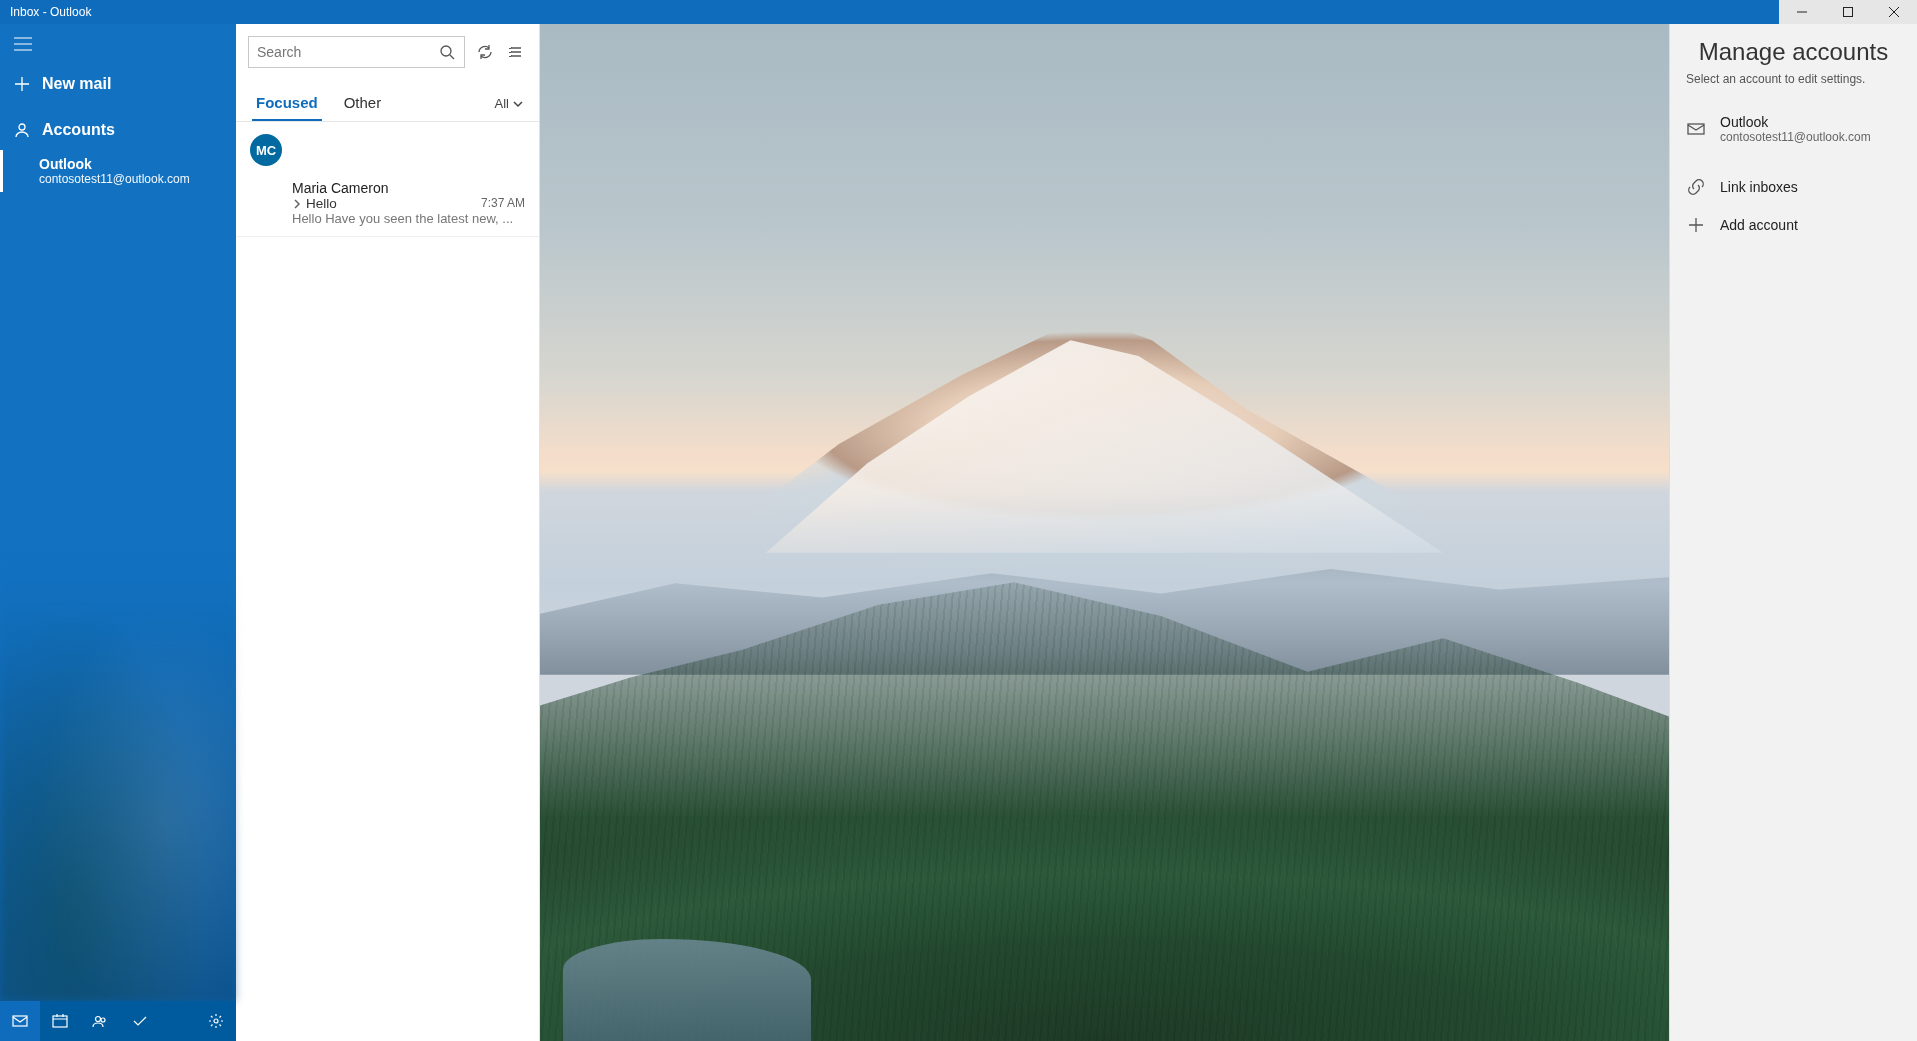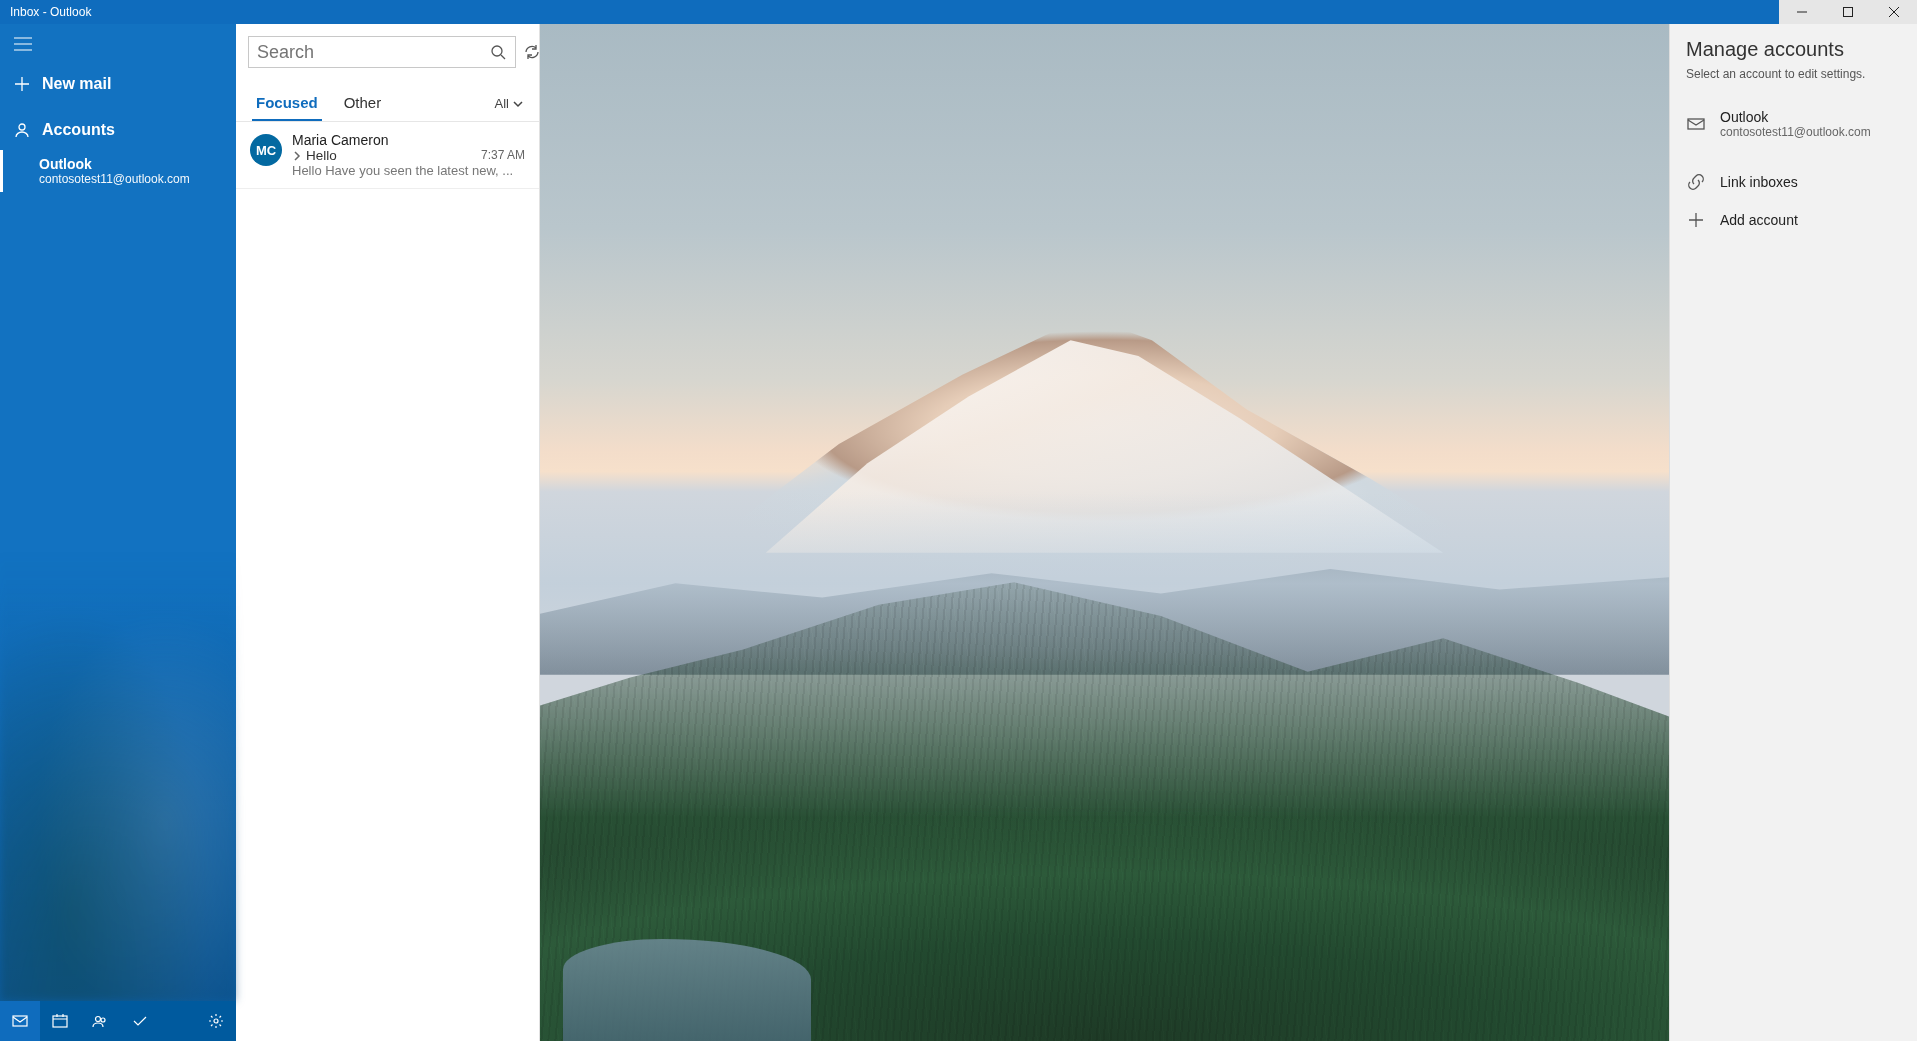--- a/index.html
+++ b/index.html
@@ -38,32 +38,32 @@
 .folder-item .count { margin-left:auto; }
 .sidebar-bottom { margin-top:auto; height:40px; background:#005a9e; display:flex; align-items:center; }
 .sidebar-bottom .bicon { flex:0 0 40px; height:40px; display:flex; align-items:center; justify-content:center; cursor:pointer; }
 .sidebar-bottom .bicon.active { background:#0f6cbd; }
 .sidebar-bottom svg { width:16px; height:16px; stroke:white; fill:none; stroke-width:1.2; }
 
 
 .msglist { width: 304px; background:white; display:flex; flex-direction:column; border-right:1px solid #e1e1e1; }
 .search-row { height:56px; display:flex; align-items:center; padding:0 12px; gap:8px; }
 .search-box { flex:1; height:32px; border:1px solid #c8c8c8; background:#fff; display:flex; align-items:center; padding:0 8px; }
-.search-box input { border:none; outline:none; flex:1; font-size:18px; background:transparent; }
+.search-box input { border:none; outline:none; flex:1; font-size:14px; background:transparent; }
 .search-box .sicon, .search-row .ticon { width:18px; height:18px; display:flex; align-items:center; justify-content:center; cursor:pointer; }
 .search-row .ticon { width:28px; }
 .search-row svg { width:16px; height:16px; stroke:#555; fill:none; stroke-width:1.3; }
 .tabs-row { height:42px; display:flex; align-items:flex-end; padding:0 16px; border-bottom:1px solid #e6e6e6; }
 .tab { font-size:15px; color:#333; padding:0 4px 10px 4px; margin-right:18px; cursor:pointer; }
 .tab.active { color:#0f6cbd; font-weight:600; border-bottom:2px solid #0f6cbd; padding-bottom:8px; }
 .filter { margin-left:auto; font-size:13px; color:#444; display:flex; align-items:center; gap:4px; padding-bottom:10px; cursor:pointer; }
 .filter svg { width:10px; height:10px; stroke:#444; fill:none; stroke-width:1.5; }
 .msg-item { padding:10px 14px 10px 14px; border-bottom:1px solid #eee; display:flex; gap:10px; cursor:pointer; }
 .avatar { width:32px; height:32px; border-radius:50%; background:#0369a1; color:white; font-size:13px; font-weight:700; display:flex; align-items:center; justify-content:center; flex-shrink:0; margin-top:2px; }
-.msg-body { flex:1; min-width:0; }
+.msg-body { flex:1; min-width:0;margin-top:48px; }
 .msg-from { font-size:14px; color:#222; }
 .msg-subj-row { display:flex; align-items:flex-start; }
 .msg-subj { font-size:13.5px; color:#333; display:flex; align-items:center; gap:4px; }
 .msg-subj svg { width:10px; height:10px; stroke:#666; fill:none; stroke-width:1.5; }
 .msg-time { margin-left:auto; font-size:12px; color:#666; }
 .msg-prev { font-size:13px; color:#777; white-space:nowrap; overflow:hidden; text-overflow:ellipsis; }
 
 
 .reading { flex:1; position:relative; overflow:hidden; background:
   linear-gradient(180deg,#b8c5cc 0%,#c7d0d4 18%,#dcd3c9 32%,#f0d9c8 40%,#e9d5c6 44%,#c9cfd6 46%,#c9cfd6 100%); }
@@ -87,21 +87,21 @@
 .mountain .forest::before { content:""; position:absolute; inset:0; background:
    repeating-linear-gradient(95deg, rgba(0,0,0,.08) 0 2px, transparent 2px 7px),
    repeating-linear-gradient(85deg, rgba(255,255,255,.04) 0 1px, transparent 1px 9px); mix-blend-mode:overlay; }
 .mountain .ridgeback { position:absolute; left:0; right:0; top:44%; height:20%;
   background:linear-gradient(180deg,#7d8e9a,#5f7180);
   clip-path:polygon(0% 70%,12% 55%,25% 62%,40% 50%,55% 60%,70% 48%,85% 58%,100% 52%,100% 100%,0% 100%); opacity:.7; }
 .mountain .water { position:absolute; left:2%; bottom:0; width:22%; height:10%; background:linear-gradient(180deg,#6d8a96,#4a6a77); border-radius:40% 60% 0 0 / 30% 40% 0 0; opacity:.85; }
 
 
 .rightpanel { width:248px; background:#f2f2f2; border-left:1px solid #ddd; display:flex; flex-direction:column; padding-bottom:10px; }
-.rp-title { font-size:20px; color:#333; padding:14px 16px 6px 16px; }
+.rp-title { font-size:24px; color:#333; padding:14px 16px 6px 16px;text-align:center; }
 .rp-sub { font-size:12px; color:#555; padding:0 16px 18px 16px; }
 .rp-item { display:flex; align-items:center; padding:10px 16px; cursor:pointer; gap:14px; }
 .rp-item .ricon { width:20px; display:flex; justify-content:center; }
 .rp-item svg { width:18px; height:18px; stroke:#555; fill:none; stroke-width:1.3; }
 .rp-item .rtext .l1 { font-size:14px; color:#222; }
 .rp-item .rtext .l2 { font-size:12px; color:#666; }
 .rp-divide { height:14px; }
 </style>
 </head>
 <body>

